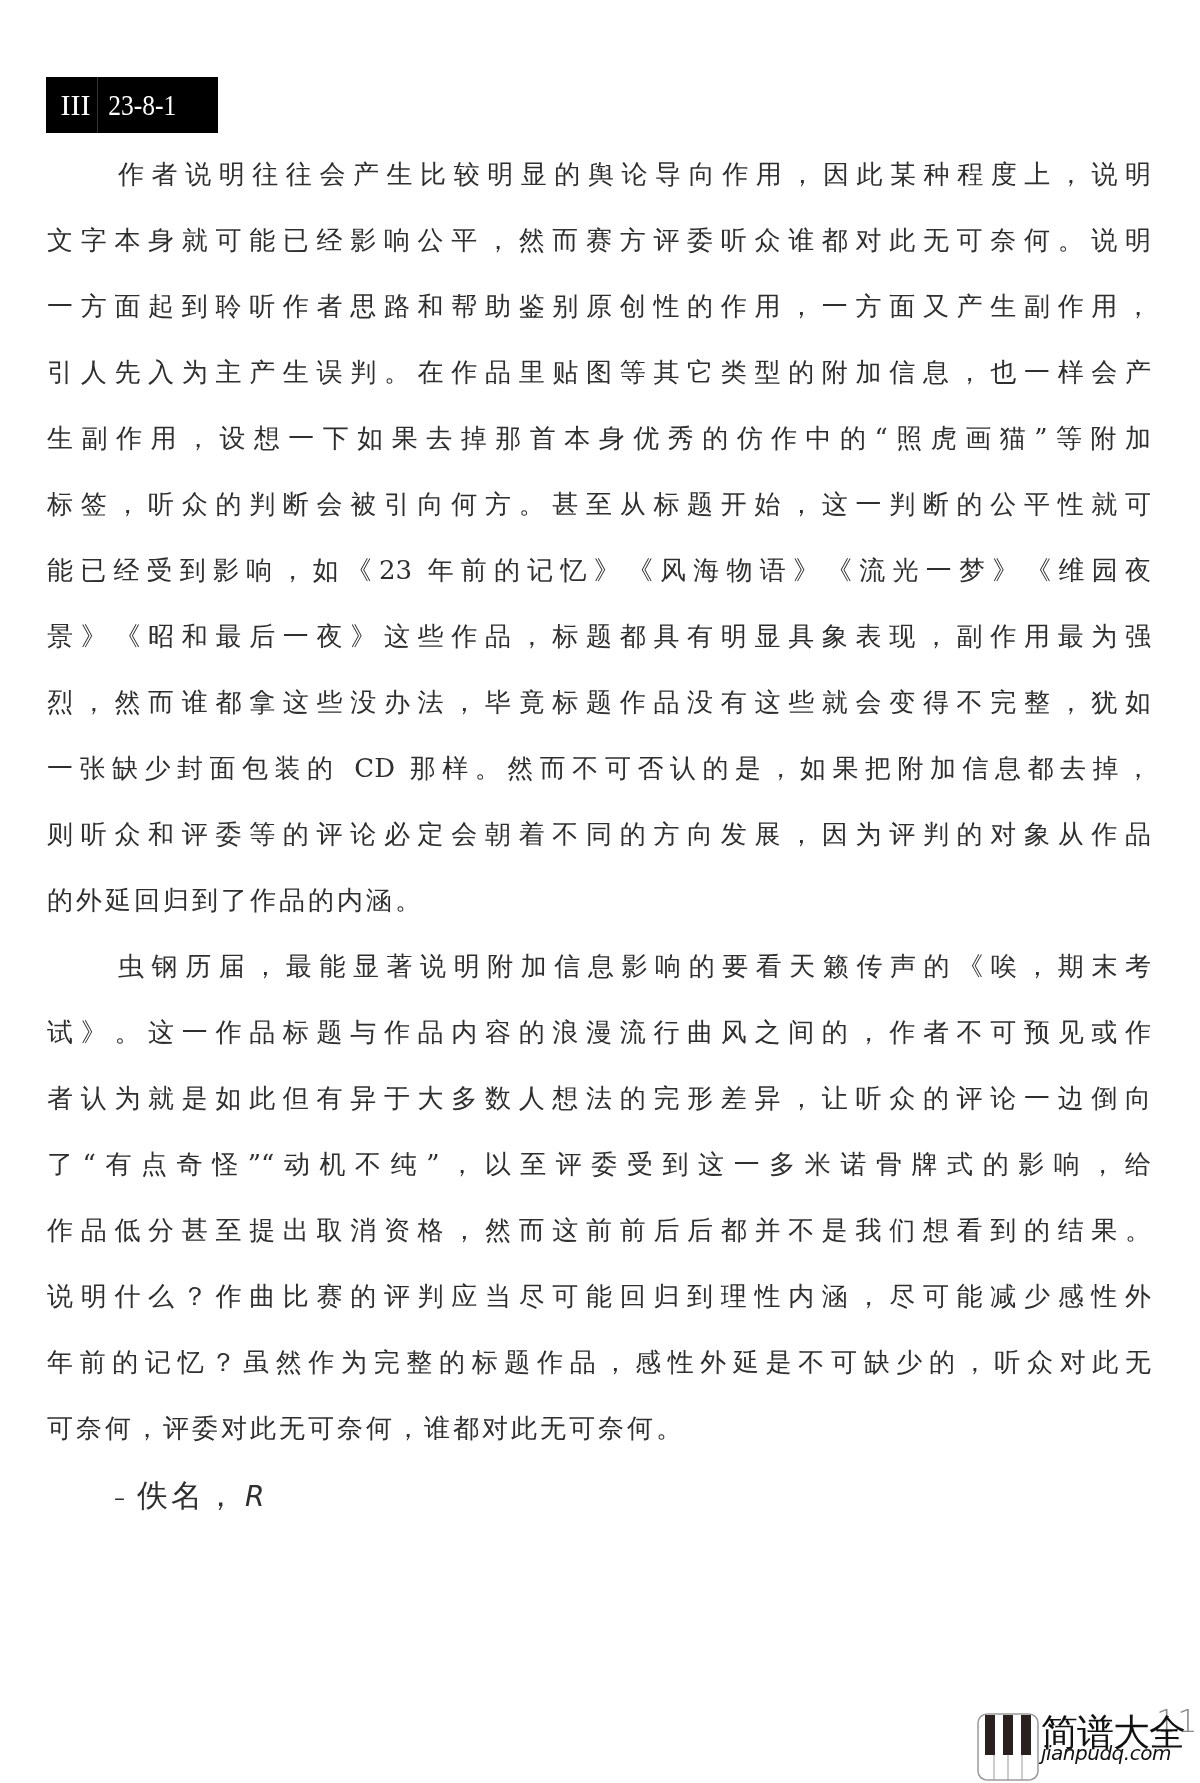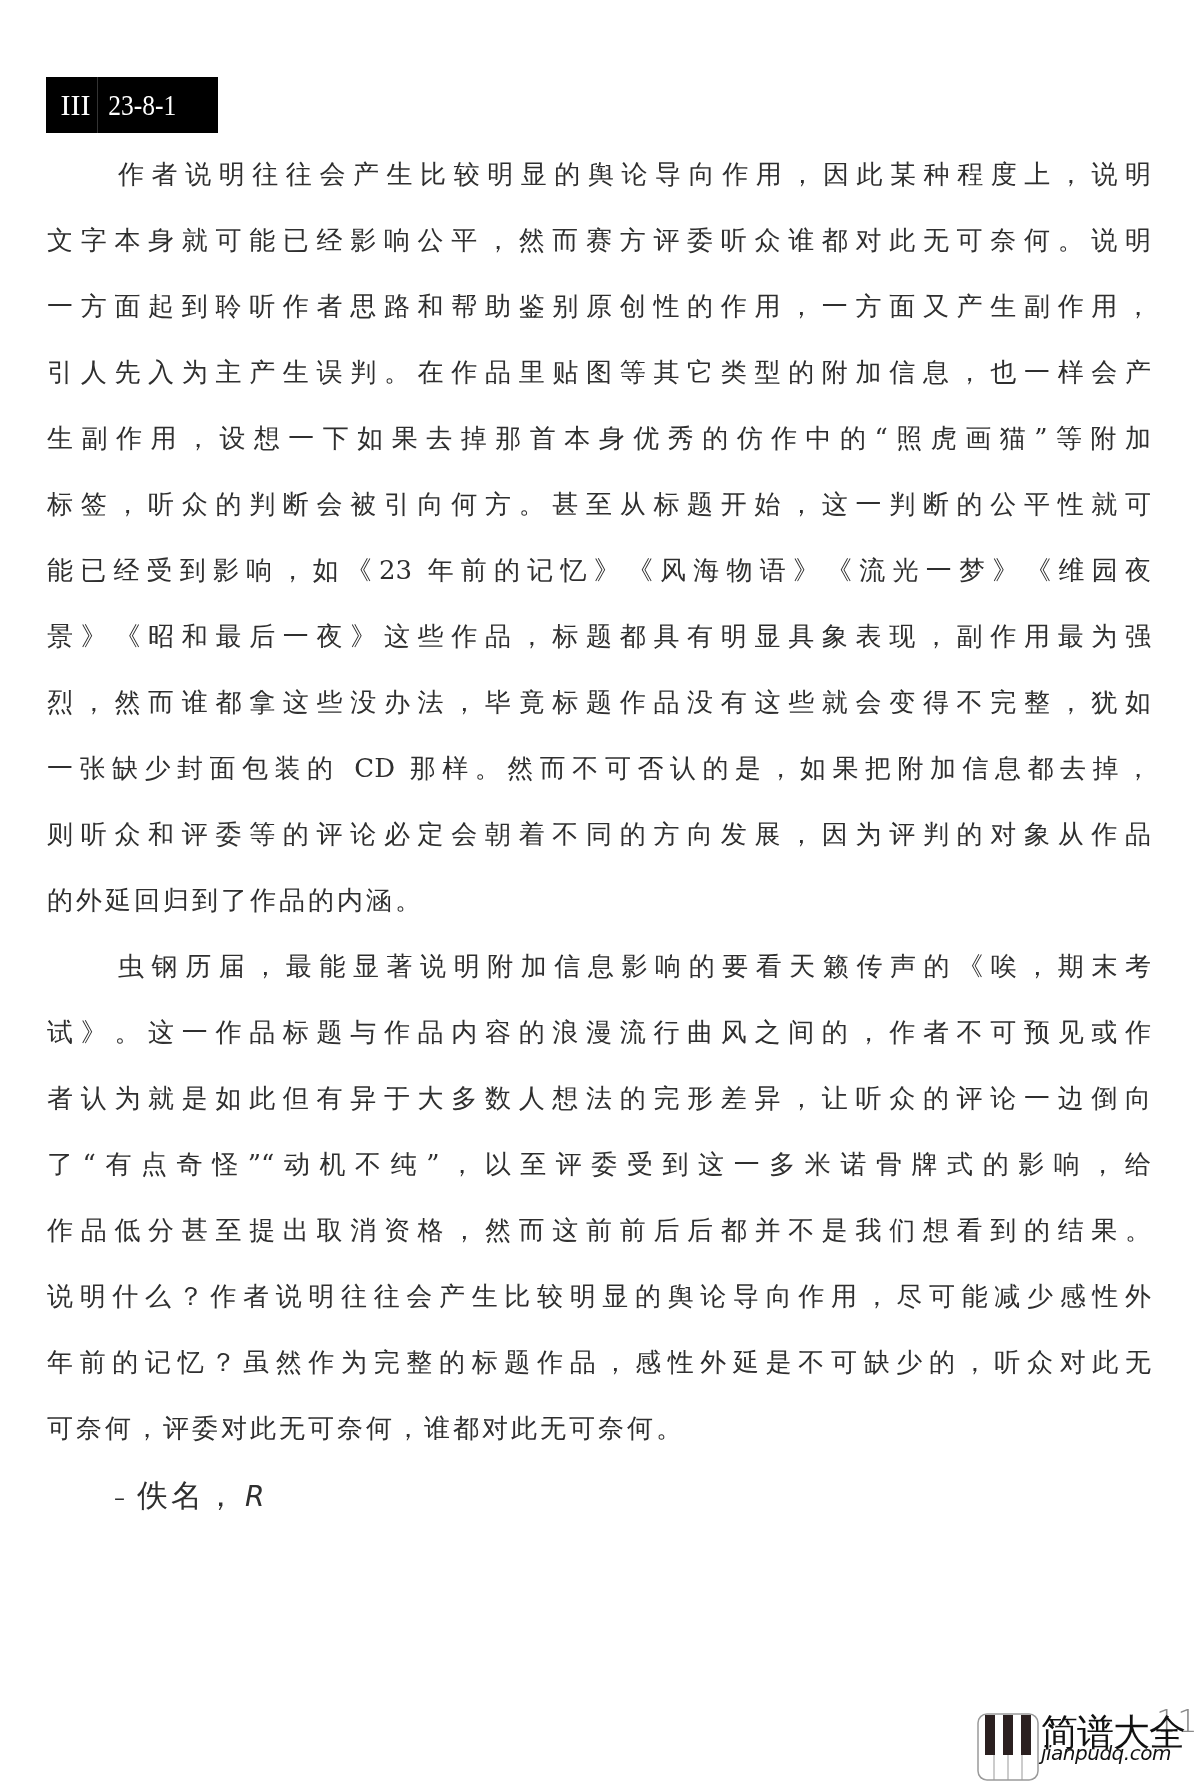--- a/index.html
+++ b/index.html
@@ -52,21 +52,21 @@
   <div class="line" style="top:682px">烈，然而谁都拿这些没办法，毕竟标题作品没有这些就会变得不完整，犹如</div>
   <div class="line" style="top:748px">一张缺少封面包装的 CD 那样。然而不可否认的是，如果把附加信息都去掉，</div>
   <div class="line" style="top:814px">则听众和评委等的评论必定会朝着不同的方向发展，因为评判的对象从作品</div>
   <div class="line last" style="top:880px">的外延回归到了作品的内涵。</div>
 
   <div class="line indent" style="top:946px">虫钢历届，最能显著说明附加信息影响的要看天籁传声的《唉，期末考</div>
   <div class="line" style="top:1012px">试》。这一作品标题与作品内容的浪漫流行曲风之间的，作者不可预见或作</div>
   <div class="line" style="top:1078px">者认为就是如此但有异于大多数人想法的完形差异，让听众的评论一边倒向</div>
   <div class="line" style="top:1144px">了“有点奇怪”“动机不纯”，以至评委受到这一多米诺骨牌式的影响，给</div>
   <div class="line" style="top:1210px">作品低分甚至提出取消资格，然而这前前后后都并不是我们想看到的结果。</div>
-  <div class="line" style="top:1276px">说明什么？作者说明往往会产生比较明显的舆论导向作用，尽可能减少感性外</div>
+  <div class="line" style="top:1276px">说明什么？作曲比赛的评判应当尽可能回归到理性内涵，尽可能减少感性外</div>
   <div class="line" style="top:1342px">年前的记忆？虽然作为完整的标题作品，感性外延是不可缺少的，听众对此无</div>
   <div class="line last" style="top:1408px">可奈何，评委对此无可奈何，谁都对此无可奈何。</div>
 </div>
 
 <div class="signature">
   <span class="dash">–</span><span class="name">佚名，</span><span class="initial">R</span>
 </div>
 
 <div class="page-number">11</div>
 

